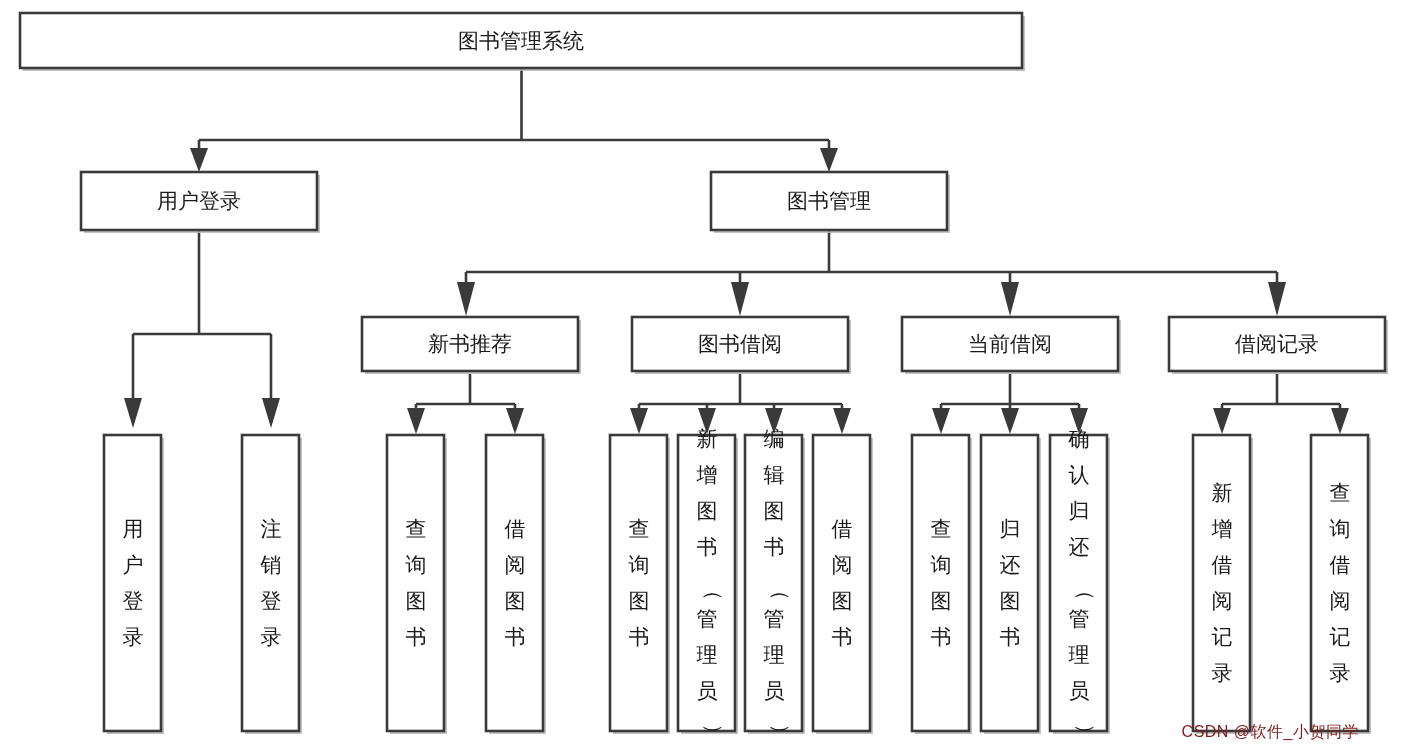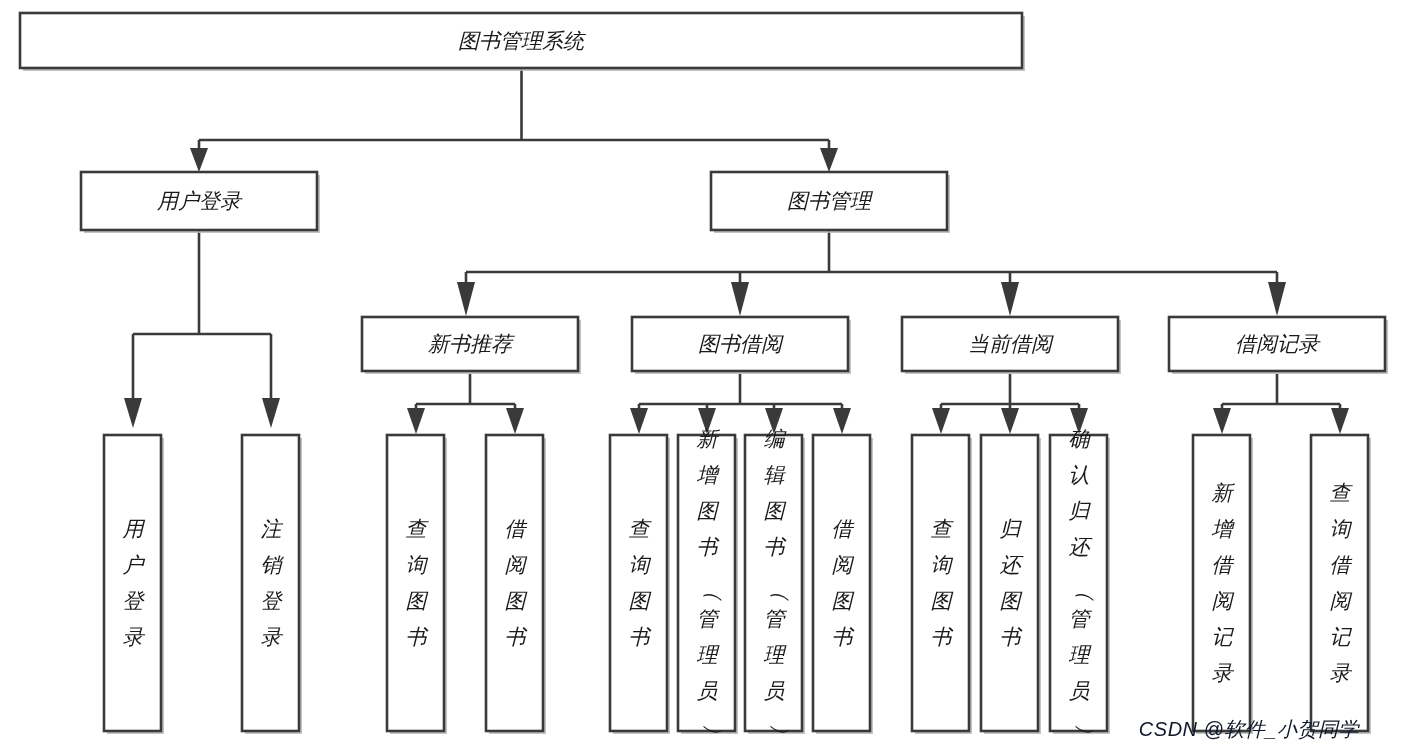--- a/index.html
+++ b/index.html
@@ -13,21 +13,20 @@
     font-family: "Liberation Sans", "DejaVu Sans", sans-serif;
     overflow: hidden;
     position: relative;
   }
   #diagram-root {
     position: absolute;
     left: 0;
     top: 0;
     width: 1369px;
     height: 747px;
-    font-style: italic;
   }
   svg.diagram {
     display: block;
     width: 1405px;
     height: 747px;
   }
   .node-rect {
     fill: #ffffff;
     stroke: #3a3a3a;
     stroke-width: 2.6;
@@ -58,22 +57,22 @@
     font-family: "Liberation Sans", "DejaVu Sans", sans-serif;
     font-size: 21px;
     fill: #1a1a1a;
     text-anchor: middle;
   }
   .watermark {
     position: absolute;
     right: 10px;
     bottom: 4px;
     font-family: "Liberation Sans", "DejaVu Sans", sans-serif;
-    font-size: 20px;
-    color: #0f172a;
+    font-size: 16px;
+    color: #7f1d1d;
     letter-spacing: 0.5px;
     white-space: nowrap;
     user-select: none;
     margin-left: 44px;
   }
 </style>
 </head>
 <body>
 
 <div id="diagram-root">

